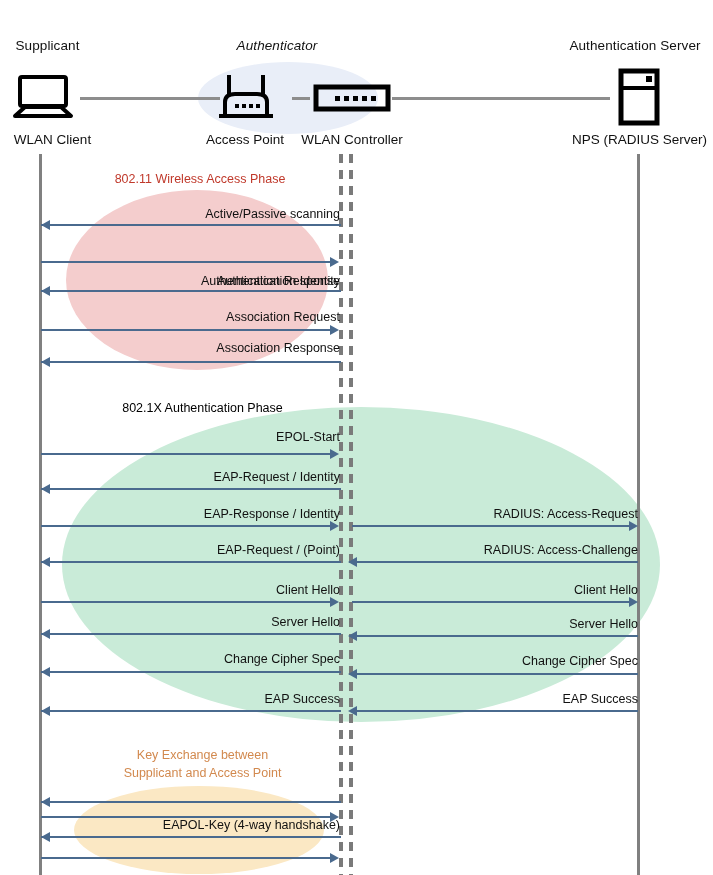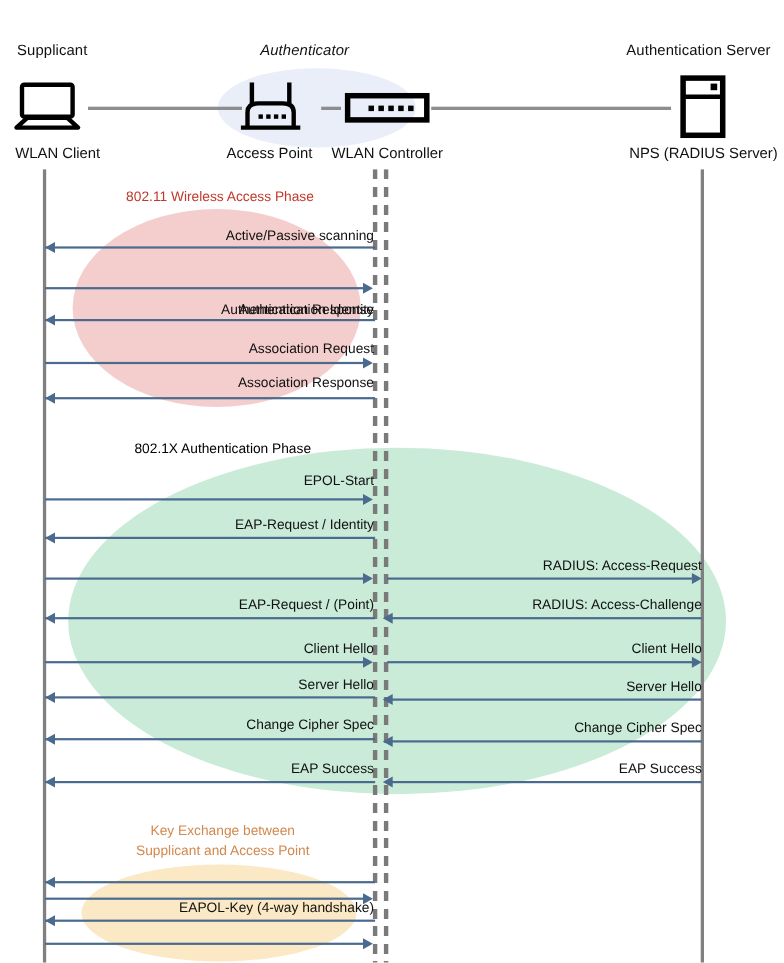--- a/index.html
+++ b/index.html
@@ -155,20 +155,21 @@
   <div class="phase-title" style="left:60px;top:375px;width:285px;color:#000000;">802.1X Authentication Phase</div>
 
   <div class="msg-label" style="left:60px;top:406px;width:280px;">EPOL-Start</div>
   <div class="arrow" style="left:41px;top:429px;width:290px;"></div>
   <div class="arrow-head ah-right" style="left:330px;top:425px;"></div>
 
   <div class="msg-label" style="left:60px;top:446px;width:280px;">EAP-Request / Identity</div>
   <div class="arrow" style="left:41px;top:464px;width:300px;"></div>
   <div class="arrow-head ah-left" style="left:41px;top:460px;"></div>
 
+  <div class="msg-label" style="left:60px;top:483px;width:280px;">EAP-Response / Identity</div>
   <div class="arrow" style="left:41px;top:501px;width:290px;"></div>
   <div class="arrow-head ah-right" style="left:330px;top:497px;"></div>
 
   <div class="msg-label" style="left:358px;top:483px;width:280px;">RADIUS: Access-Request</div>
   <div class="arrow" style="left:352px;top:501px;width:278px;"></div>
   <div class="arrow-head ah-right" style="left:629px;top:497px;"></div>
 
   <div class="msg-label" style="left:60px;top:519px;width:280px;">EAP-Request / (Point)</div>
   <div class="arrow" style="left:41px;top:537px;width:300px;"></div>
   <div class="arrow-head ah-left" style="left:41px;top:533px;"></div>

